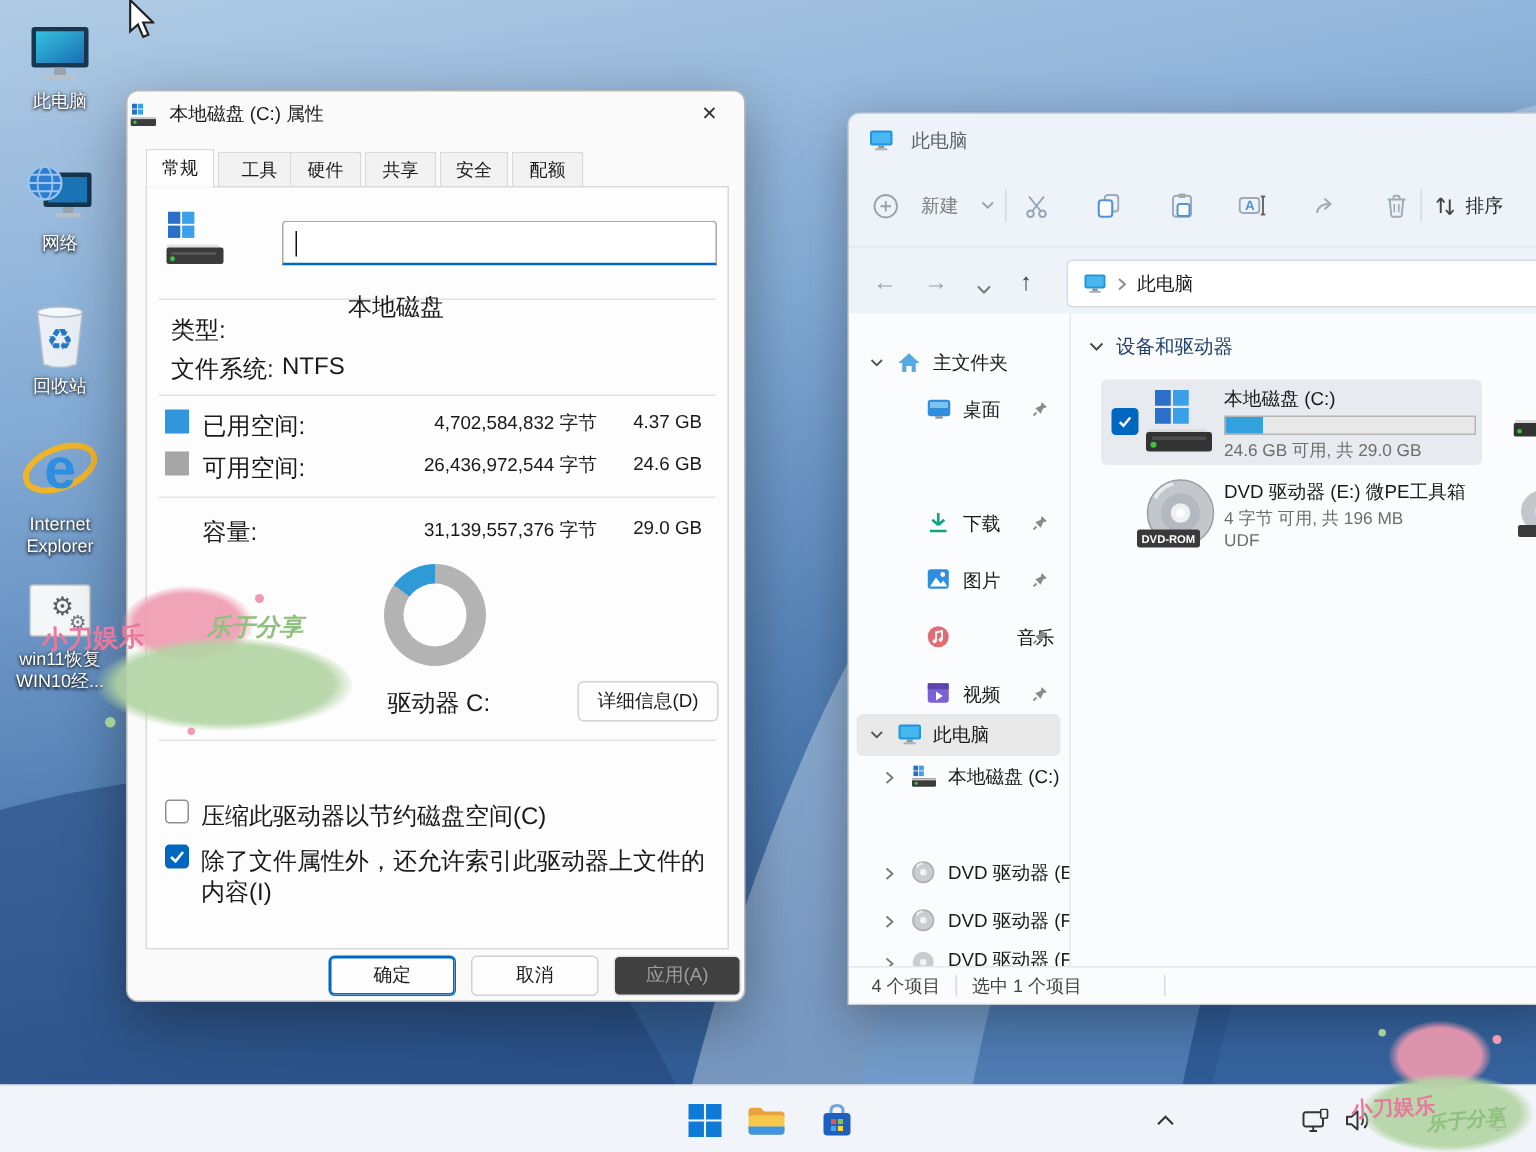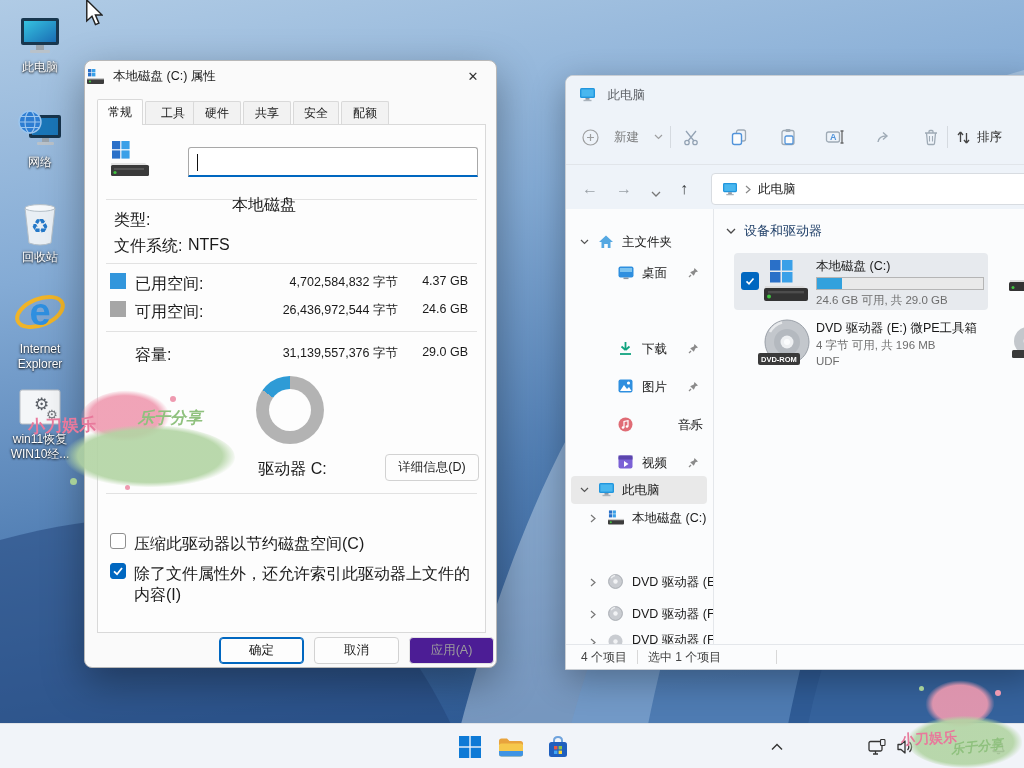--- a/index.html
+++ b/index.html
@@ -30,21 +30,21 @@
   .dlg-sep { position:absolute; left:8px; right:8px; height:1px; background:#e2e2e2; }
   .f12 { font-size:16px; color:#1a1a1a; }
   .swatch { position:absolute; width:16px; height:16px; }
   .num-bytes { position:absolute; width:160px; text-align:right; font-size:12.5px; color:#1a1a1a; }
   .num-gb { position:absolute; width:64px; text-align:right; font-size:12.5px; color:#1a1a1a; }
   .donut { position:absolute; left:158px; top:251px; width:68px; height:68px; border-radius:50%; }
   .donut::after { content:""; position:absolute; left:13px; top:13px; width:42px; height:42px; border-radius:50%; background:#fdfdfd; }
   .win-btn { background:#fdfdfd; border:1px solid #d2d2d2; border-radius:4px; font-size:12.5px; color:#1a1a1a;
              display:flex; align-items:center; justify-content:center; cursor:default; }
   .win-btn.default { box-shadow:inset 0 0 0 1px #0067c0; border-color:#0067c0; }
-  .win-btn.disabled { color:#9d9d9d; background:#4c1d95; border-color:#e3e3e3; }
+  .win-btn.disabled { color:#9d9d9d; background:#404040; border-color:#e3e3e3; }
   .cbx { position:absolute; width:16px; height:16px; border:1px solid #8f8f8f; border-radius:3px; background:#fff; }
   .cbx.checked { background:#0067c0; border-color:#0067c0; }
   .dlg-textbox { position:absolute; left:90px; top:22px; width:290px; height:30px; background:#fff;
                  border:1px solid #a8a8a8; border-bottom:2px solid #0067c0; border-radius:3px 3px 0 0; }
   .caret { position:absolute; left:8px; top:6px; width:1px; height:17px; background:#111; }
 
   
   .explorer { left:565px; top:75px; width:470px; height:595px; background:#fbfcfd; border:1px solid #c9ced4;
               border-radius:8px 0 0 0; box-shadow:0 10px 34px rgba(0,0,0,.3); z-index:10; }
   .ex-chrome { position:absolute; left:0; top:0; right:0; height:133px; background:#eef3f9; border-radius:8px 0 0 0; }

